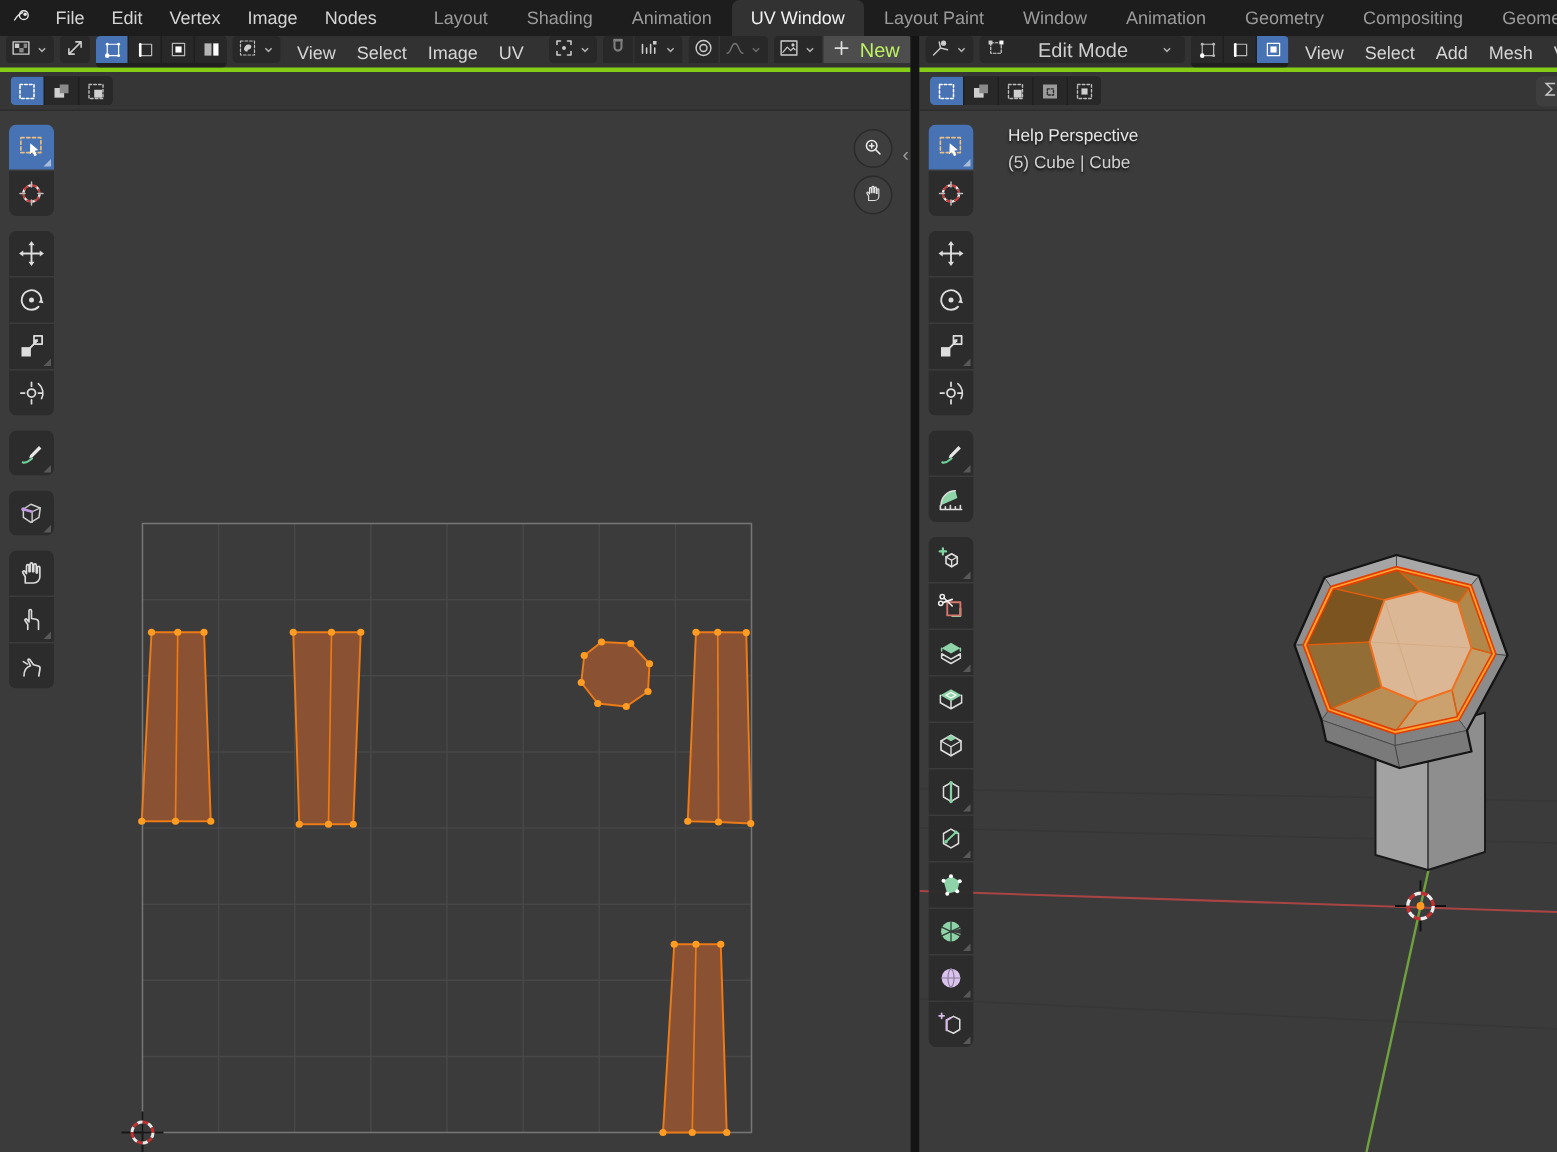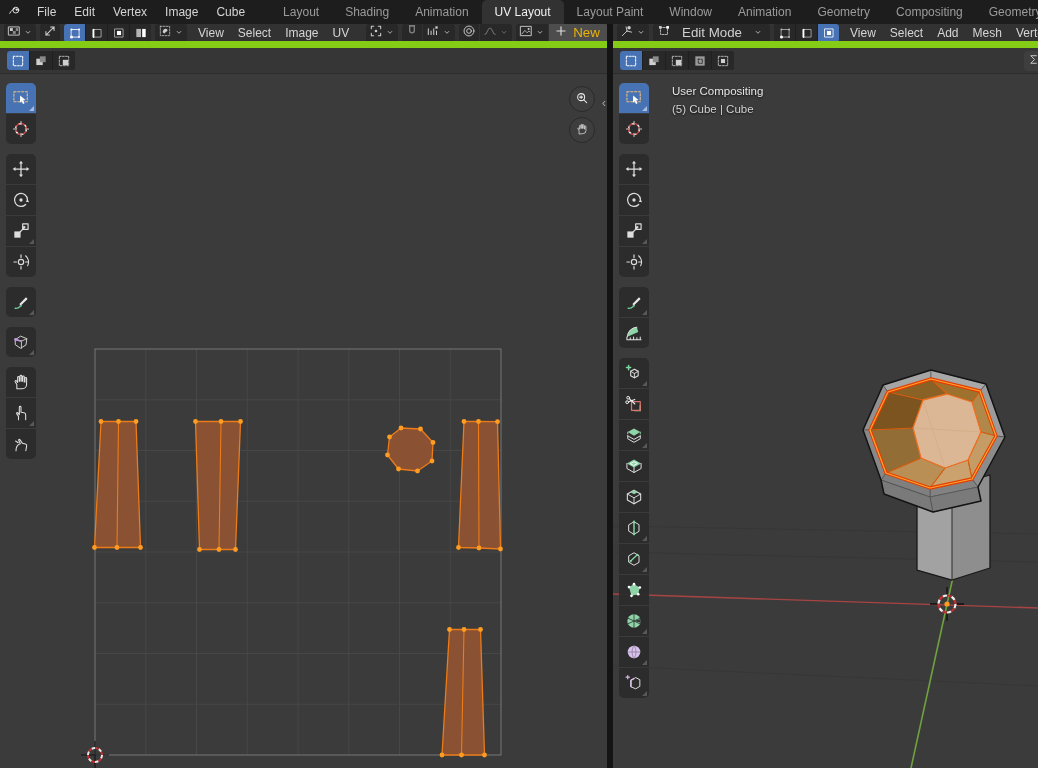--- a/index.html
+++ b/index.html
@@ -15,30 +15,30 @@
   .logo{display:flex;align-items:center;margin-right:6px}
   .mainmenus{display:flex;align-items:center}
   .menu-item{padding:0 9px;line-height:24px;color:#d5d5d5;cursor:default;white-space:nowrap}
   .tabs{display:flex;align-items:center;margin-left:16px;overflow:hidden}
   .tab{padding:0 13px;line-height:24px;color:#9b9b9b;border-radius:5px 5px 0 0;white-space:nowrap}
   .tab.active{background:var(--header);color:#f1f1f1}
   
   .workspace{display:flex;height:744px}
   .divider{width:6px;background:#141414}
   .editor{display:flex;flex-direction:column;background:var(--canvas);min-width:0}
-  .ed-header{height:24px;background:var(--header);border-bottom:7px solid #84cc16;
-    display:flex;align-items:center;padding:0 4px;gap:4px;overflow:hidden}
+  .ed-header{height:24px;background:var(--header);border-bottom:3px solid #84cc16;
+    display:flex;padding:0 4px;gap:4px;overflow:hidden}
   .hbtn{display:flex;align-items:center;gap:2px;height:18px;background:#282828;border:none;
     border-radius:3px;padding:0 3px;color:#cfcfcf;flex:none}
   .hmenus{display:flex;align-items:center}
   .hmenus .menu-item{line-height:22px;padding:0 7px}
   .spacer{flex:1 1 auto;min-width:2px}
   .btn-group{display:flex;gap:1px;flex:none;border-radius:3px;overflow:hidden}
   .btn-group .hbtn{border-radius:0}
-  .newbtn{background:#4d4d4d;color:#eab308;padding:0 8px 0 5px;gap:5px}
+  .newbtn{background:#4d4d4d;color:#bef264;padding:0 8px 0 5px;gap:5px}
   .segmented{display:flex;gap:1px;background:#1f1f1f;border-radius:3px;overflow:hidden;flex:none}
   .seg{width:21px;height:18px;background:#282828;display:flex;align-items:center;justify-content:center;color:#b5b5b5}
   .seg.active{background:var(--accent);color:#fff}
   .ts-row{height:26px;background:#363636;border-bottom:1px solid #2c2c2c;
     display:flex;align-items:center;padding:0 7px;position:relative}
   .ts-row .seg{width:22px;height:19px}
   .canvas{position:relative;flex:1;background:var(--canvas);overflow:hidden}
   .canvas>svg{position:absolute;left:0;top:0}
   
   .toolcol{position:absolute;left:6px;top:9px;display:flex;flex-direction:column;gap:10px;z-index:5}
@@ -74,27 +74,27 @@
           <circle cx="13.5" cy="10.5" r="5" stroke="#e8e8e8" stroke-width="1.6"></circle>
           <circle cx="15" cy="9.5" r="2" fill="#e8e8e8"></circle>
           <path d="M3 16c2.5-4.5 5.5-7 9-8.5" stroke="#e8e8e8" stroke-width="1.6"></path>
         </svg></span>
     </span>
   <nav class="mainmenus" id="topbar-menus">
       <span class="menu-item">File</span>
       <span class="menu-item">Edit</span>
       <span class="menu-item">Vertex</span>
       <span class="menu-item">Image</span>
-      <span class="menu-item">Cube</span>
+      <span class="menu-item">Nodes</span>
     </nav>
   <div class="tabs" id="topbar-tabs">
       <span class="tab">Layout</span>
       <span class="tab">Shading</span>
       <span class="tab">Animation</span>
-      <span class="tab active">UV Layout</span>
+      <span class="tab active">UV Window</span>
       <span class="tab">Layout Paint</span>
       <span class="tab">Window</span>
       <span class="tab">Animation</span>
       <span class="tab">Geometry</span>
       <span class="tab">Compositing</span>
       <span class="tab">Geometry Nodes</span>
     </div>
 </div>
 
 <div class="workspace">
@@ -430,21 +430,21 @@
     <header class="ed-header">
       <button class="hbtn">
         <span><svg viewBox="0 0 24 24" width="14" height="14" fill="none" stroke-linecap="round" stroke-linejoin="round">
               <circle cx="15.5" cy="6.5" r="3" fill="#ccc"></circle>
               <path d="M4 20l8-8M12 12l8 2M12 12l-1.5-7" stroke="#ccc" stroke-width="1.6"></path>
             </svg></span>
         <span><svg viewBox="0 0 24 24" width="10" height="10">
               <path d="M7 10l5 5 5-5" fill="none" stroke="#b0b0b0" stroke-width="2.4"></path>
             </svg></span>
       </button>
-      <button class="hbtn" style="padding:0 7px 0 4px;gap:11px">
+      <button class="hbtn" style="padding:0 7px 0 4px;gap:21px">
         <span><svg viewBox="0 0 24 24" width="14" height="14" fill="none" stroke-linecap="round" stroke-linejoin="round">
               <rect x="6" y="6" width="12" height="12" stroke="#ccc" stroke-width="1.4" stroke-dasharray="3 2"></rect>
               <rect x="3.5" y="3.5" width="4.5" height="4.5" fill="#ccc"></rect>
               <rect x="16" y="3.5" width="4.5" height="4.5" fill="#fff"></rect>
             </svg></span>
         <span>Edit Mode</span>
         <span><svg viewBox="0 0 24 24" width="10" height="10">
               <path d="M7 10l5 5 5-5" fill="none" stroke="#b0b0b0" stroke-width="2.4"></path>
             </svg></span>
       </button>
@@ -735,18 +735,18 @@
               <svg viewBox="0 0 24 24" width="20" height="20" fill="none" stroke-linecap="round" stroke-linejoin="round">
                 <path d="M8.5 8.5l5.5-3 5 2.5v8L14 19l-5.5-2.5z" stroke="#ddd" stroke-width="1.2"></path>
                 <path d="M8.5 8.5v8M8.5 8.5l3-1.6" stroke="#d9b8ec" stroke-width="1.7"></path>
                 <path d="M4.5 3v4M2.5 5h4" stroke="#d9b8ec" stroke-width="1.4"></path>
               </svg>
             </div>
           </div>
         </div>
 
       <div class="vp-text">
-        <div>User Compositing</div>
+        <div>Help Perspective</div>
         <div>(5) Cube | Cube</div>
       </div>
     </div>
   </section>
 </div>
 
 </body></html>

